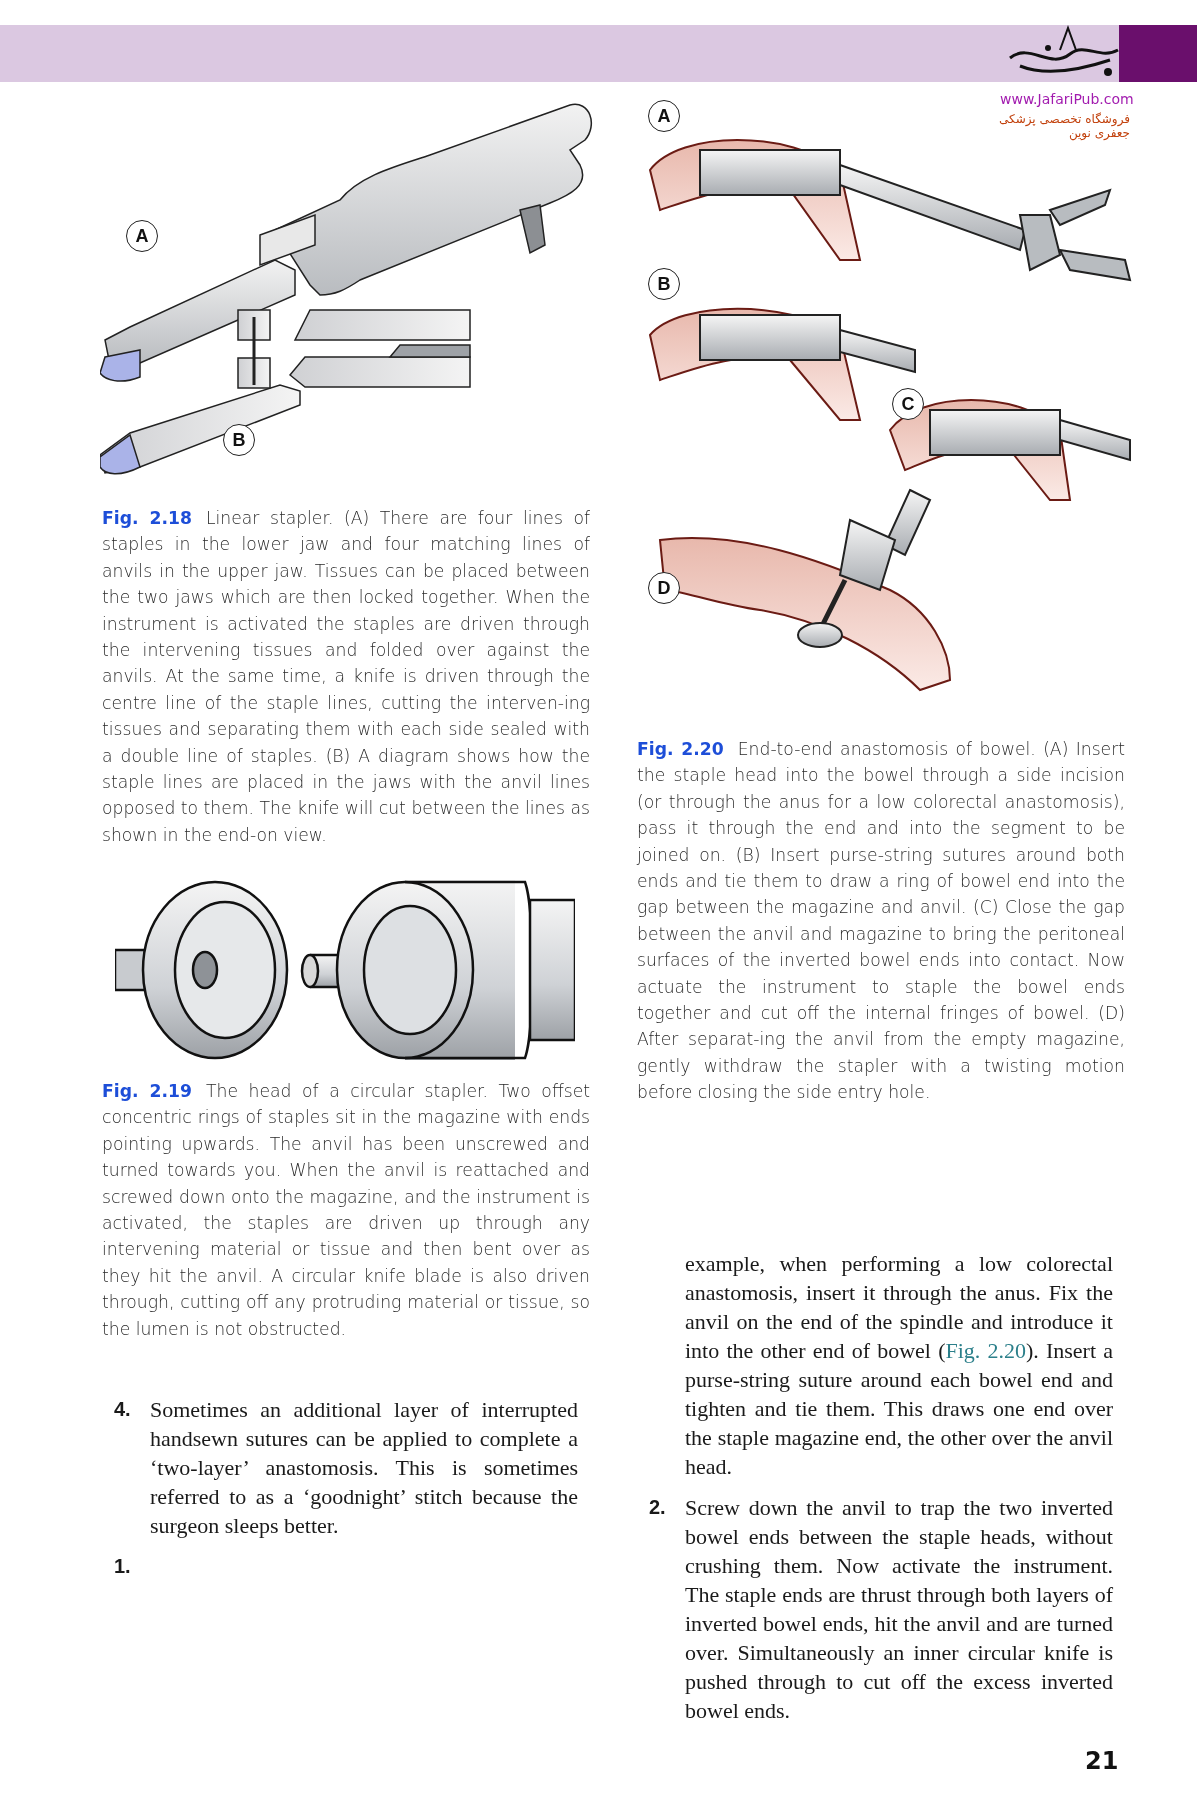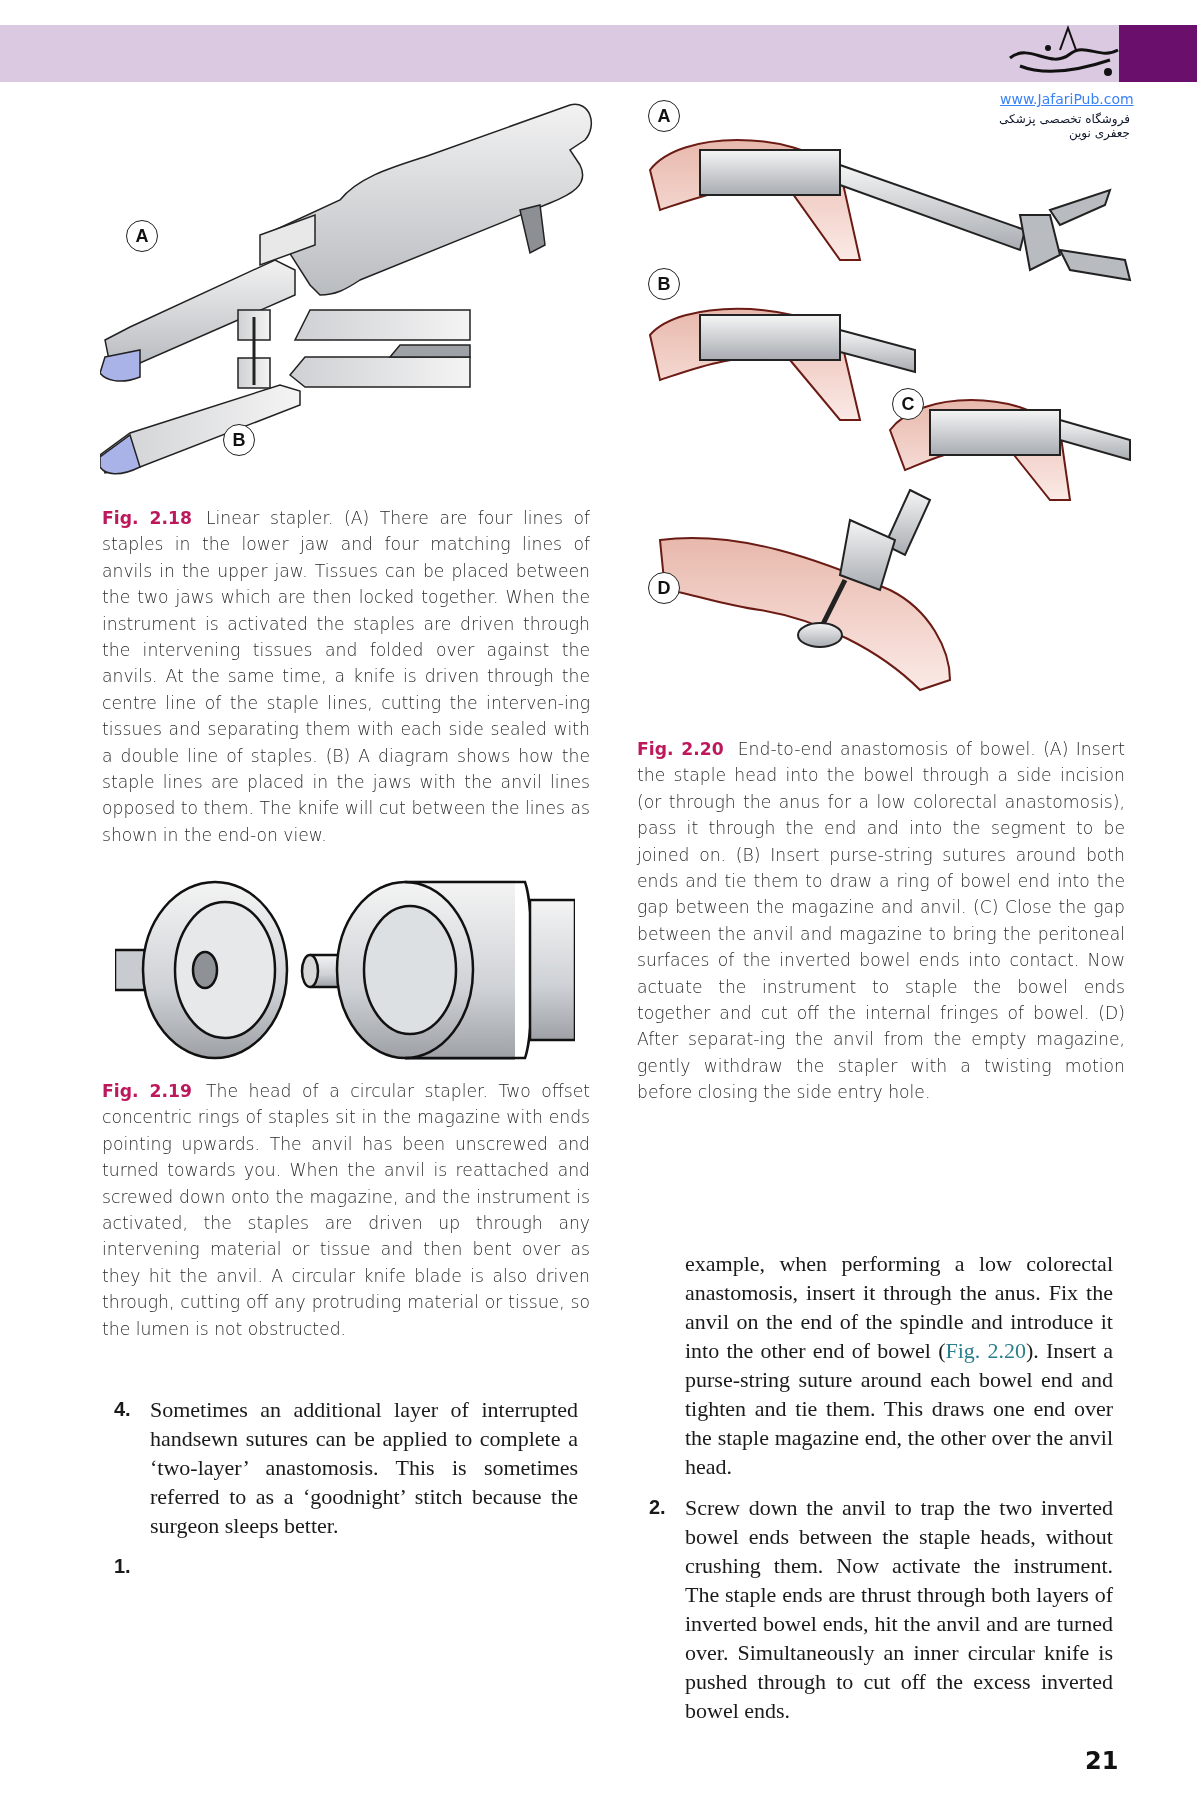--- a/index.html
+++ b/index.html
@@ -1,29 +1,29 @@
 <!DOCTYPE html>
 <html><head>
 <meta charset="utf-8">
 <style>
   html, body { margin:0; padding:0; background:#ffffff; }
   body { width:1197px; height:1804px; position:relative; overflow:hidden; font-family:"Liberation Sans", sans-serif; color:#1a1a1a; }
   .band { position:absolute; left:0; top:25px; width:1119px; height:57px; background:#dbc8e1; }
   .band-dark { position:absolute; left:1119px; top:25px; width:78px; height:57px; background:#6a0f6c; }
   .logo { position:absolute; left:990px; top:20px; width:150px; height:60px; }
-  .site-url { position:absolute; left:1000px; top:91px; font-size:14px; color:#3b82f6; font-family:"DejaVu Sans", sans-serif;text-decoration:underline; }
-  .site-fa { position:absolute; left:962px; top:112px; font-size:12px; color:#0f172a; direction:rtl; font-family:"DejaVu Sans", sans-serif; width:168px; text-align:right; }
+  .site-url { position:absolute; left:1000px; top:91px; font-size:14px; color:#a21caf; font-family:"DejaVu Sans", sans-serif; }
+  .site-fa { position:absolute; left:962px; top:112px; font-size:12px; color:#c2410c; direction:rtl; font-family:"DejaVu Sans", sans-serif; width:168px; text-align:right; }
 
   .fig { position:absolute; }
   .lbl { position:absolute; width:30px; height:30px; border:1.5px solid #222; border-radius:50%; background:#fff;
          font-family:"Liberation Sans", sans-serif; font-weight:bold; font-size:18px; line-height:30px; text-align:center; color:#111; }
 
   .caption { position:absolute; font-family:"DejaVu Sans", sans-serif; font-size:17.2px; line-height:26.4px; color:#2a2a2a;
              text-align:justify; font-weight:300; }
-  .caption .fignum { font-weight:bold; color:#be185d; margin-right:14px; }
+  .caption .fignum { font-weight:bold; color:#1d4ed8; margin-right:14px; }
 
   .body { position:absolute; font-family:"Liberation Serif", serif; font-size:22px; line-height:29px; color:#1a1a1a; text-align:justify; }
   .body p { margin:12px; }
   .li { position:relative; padding-left:36px; }
   .li .num { position:absolute; left:0; top:0; font-family:"Liberation Sans", sans-serif; font-weight:bold; font-size:20px; }
   .indent { text-indent:36px; }
   .link { color:#2b7f8a; }
   .ital { font-style:italic; font-weight:bold; }
   .pageno { position:absolute; left:1085px; top:1722px; font-family:"DejaVu Sans", sans-serif; font-weight:bold; font-size:24px; color:#111;margin-top:25px; }
 </style>

